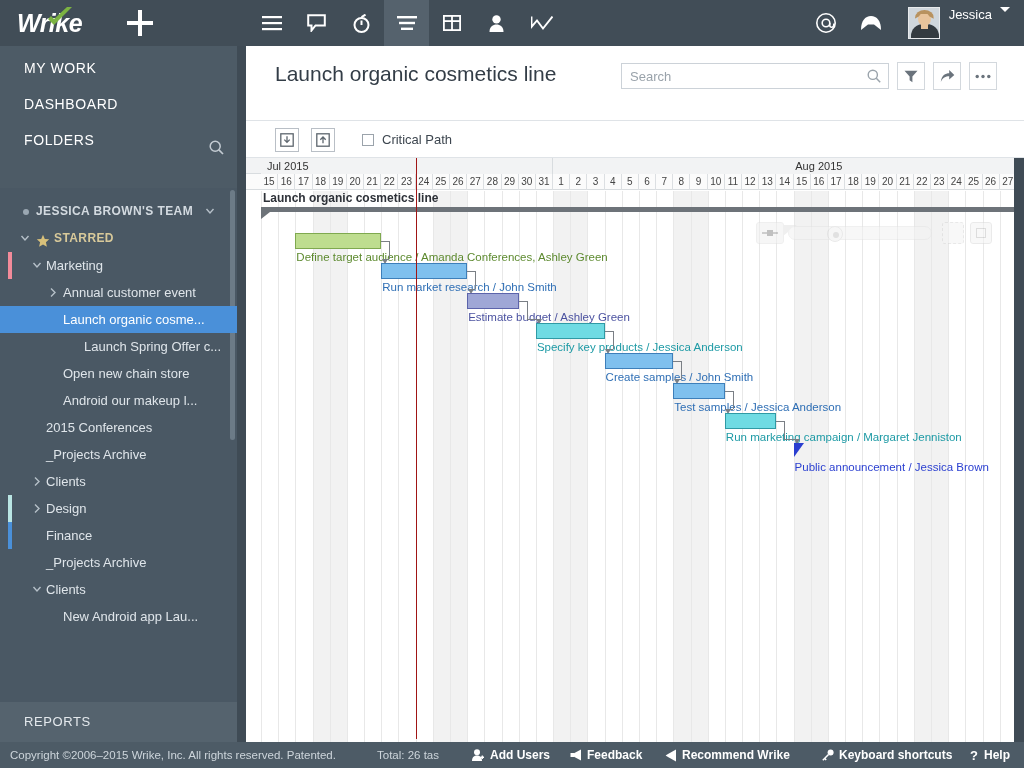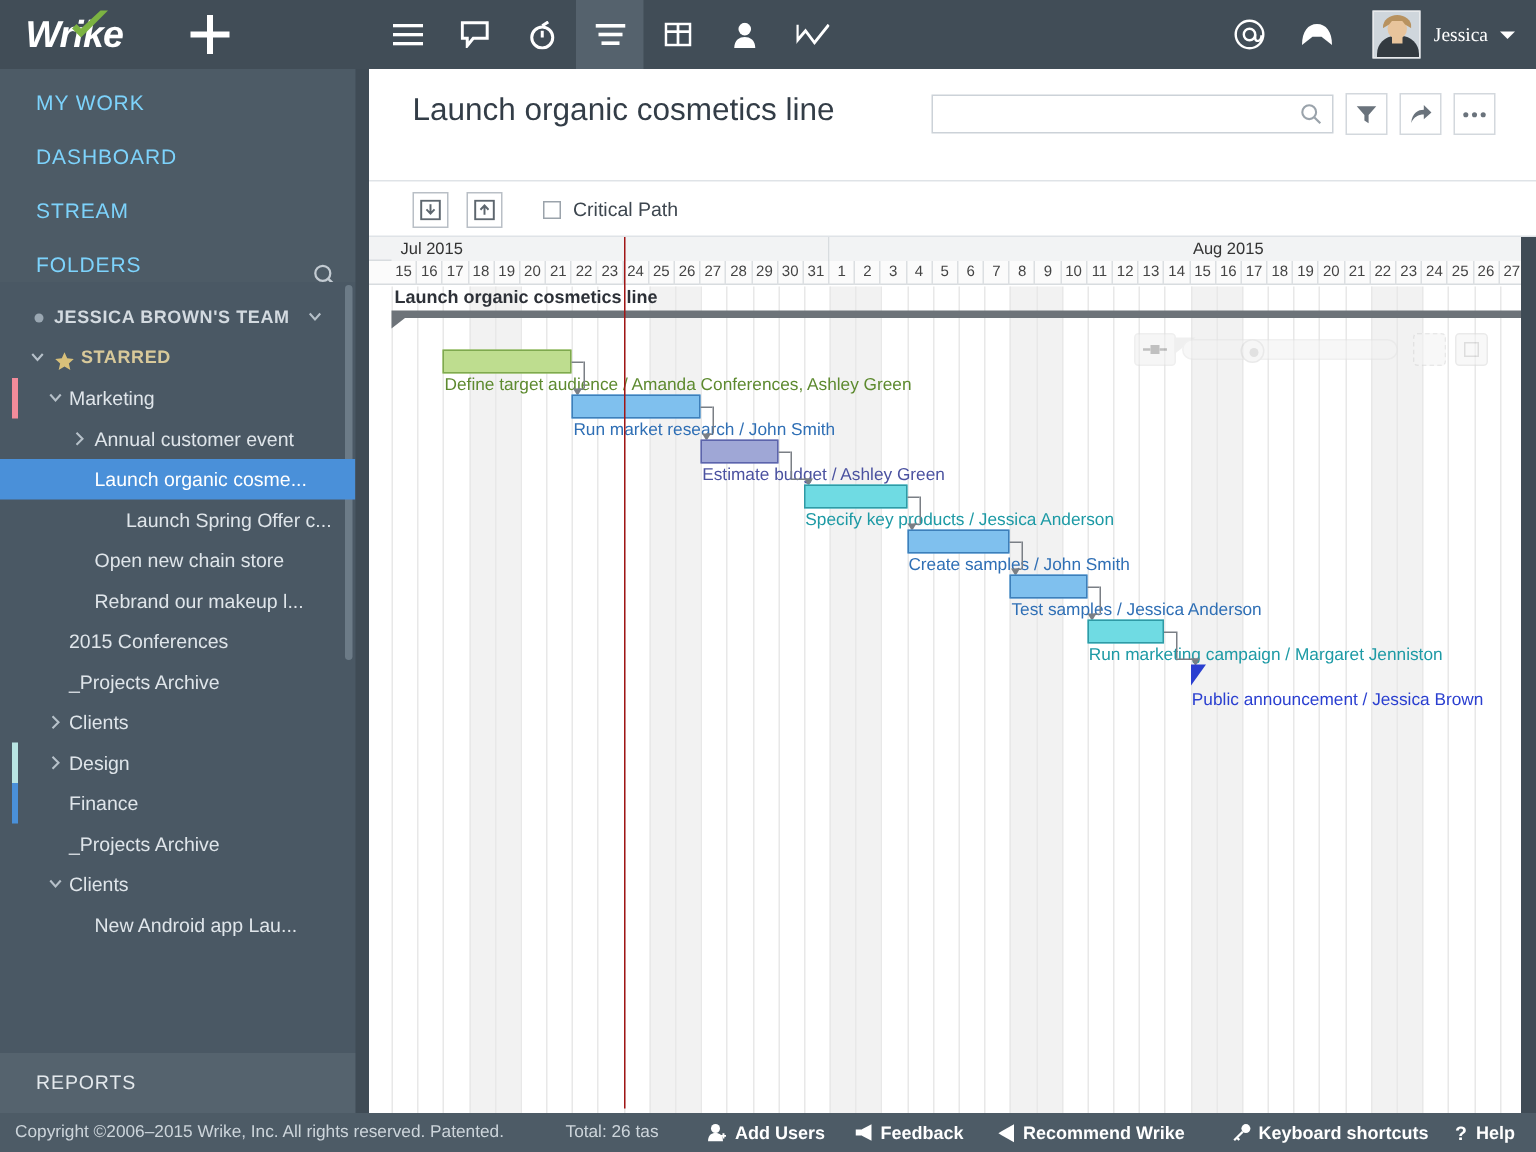--- a/index.html
+++ b/index.html
@@ -39,21 +39,21 @@
   .navicons { display: flex; align-items: center; margin-left: 96px; height: 46px; }
   .navicon {
     width: 45px; height: 46px; display: flex; align-items: center; justify-content: center;
     cursor: pointer; color: #ffffff;
   }
   .navicon.active { background: #55626d; }
   .navicon svg { display: block; }
 
   .rightnav { position: absolute; right: 0; top: 0; height: 46px; display: flex; align-items: center; }
   .rightnav .navicon { width: 45px; }
-  #userbox { display: flex; align-items: center; margin-left: 14px; margin-right: 14px; cursor: pointer; font-family: Liberation Serif, serif; }
+  #userbox { display: flex; align-items: flex-start; margin-left: 14px; margin-right: 14px; cursor: pointer; }
   #avatar {
     width: 32px; height: 32px; background: #cfd6dc; position: relative; overflow: hidden;
     border: 1px solid #e8eaec;
   }
   #avatar .face {
     position: absolute; left: 9px; top: 4px; width: 13px; height: 14px;
     border-radius: 50%; background: #e8c49c;
   }
   #avatar .hair {
     position: absolute; left: 6px; top: 2px; width: 19px; height: 16px;
@@ -73,21 +73,21 @@
   }
 
   
   #sidebar {
     position: absolute; left: 0; top: 46px; width: 246px; height: 696px;
     background: #4d5b66;
   }
   #sidebar-top { padding-top: 4px; }
   .side-main {
     height: 36px; line-height: 36px; padding-left: 24px;
-    color: #7dd3fc; font-size: 14px; letter-spacing: 0.6px;
+    color: #ffffff; font-size: 14px; letter-spacing: 0.6px;
     cursor: pointer; position: relative;
   }
   .side-main .searchico { position: absolute; right: 22px; top: 10px; }
 
   #folders-scroll {
     position: absolute; left: 0; top: 142px; width: 237px; height: 552px;
     background: #4a5864; overflow: hidden;
   }
   .tree-row {
     height: 27px; line-height: 27px; font-size: 13px; color: #dfe5ea;
@@ -387,21 +387,20 @@
       <span id="username">Jessica</span>
       <span id="usercaret"></span>
     </div>
   </div>
 </div>
 
 <div id="sidebar">
   <div id="sidebar-top">
       <div class="side-main"><span>MY WORK</span></div>
       <div class="side-main"><span>DASHBOARD</span></div>
-      <div class="side-main"><span>STREAM</span></div>
       <div class="side-main"><span>FOLDERS</span><span class="searchico"><svg width="15" height="15" viewBox="0 0 15 15">
             <circle cx="6.2" cy="6.2" r="5" fill="none" stroke="#c3cbd2" stroke-width="1.5"></circle>
             <path d="M9.9 9.9 L14 14" stroke="#c3cbd2" stroke-width="1.7"></path>
           </svg></span></div>
     </div>
   <div id="folders-scroll">
     <div id="folders-scrollbar"></div>
   <div class="tree-row team" style="top: 10px; position: absolute; left: 0px; width: 237px;"><div class="dot"></div><span class="chev" style="left: 205px;"><svg width="10" height="27" viewBox="0 0 10 27">
             <path d="M1.5 11 L5 15 L8.5 11" fill="none" stroke="#b6c0c9" stroke-width="1.4"></path>
           </svg></span><span class="lbl" style="margin-left: 36px;">JESSICA BROWN'S TEAM</span></div>
@@ -412,21 +411,21 @@
           </svg></span><span class="lbl" style="margin-left: 54px;">STARRED</span></div>
       <div class="tree-row" style="top: 64px; position: absolute; left: 0px; width: 237px;"><div class="colorbar" style="background: rgb(242, 139, 154);"></div><span class="chev" style="left: 32px;"><svg width="10" height="27" viewBox="0 0 10 27">
             <path d="M1.5 11 L5 15 L8.5 11" fill="none" stroke="#b6c0c9" stroke-width="1.4"></path>
           </svg></span><span class="lbl" style="margin-left: 46px;">Marketing</span></div>
       <div class="tree-row" style="top: 91px; position: absolute; left: 0px; width: 237px;"><span class="chev" style="left: 48px;"><svg width="10" height="27" viewBox="0 0 10 27">
             <path d="M3 9.5 L7 13.5 L3 17.5" fill="none" stroke="#b6c0c9" stroke-width="1.4"></path>
           </svg></span><span class="lbl" style="margin-left: 63px;">Annual customer event</span></div>
       <div class="tree-row selected" style="top: 118px; position: absolute; left: 0px; width: 237px;"><span class="lbl" style="margin-left: 63px;">Launch organic cosme...</span></div>
       <div class="tree-row" style="top: 145px; position: absolute; left: 0px; width: 237px;"><span class="lbl" style="margin-left: 84px;">Launch Spring Offer c...</span></div>
       <div class="tree-row" style="top: 172px; position: absolute; left: 0px; width: 237px;"><span class="lbl" style="margin-left: 63px;">Open new chain store</span></div>
-      <div class="tree-row" style="top: 199px; position: absolute; left: 0px; width: 237px;"><span class="lbl" style="margin-left: 63px;">Rebrand our makeup l...</span></div>
+      <div class="tree-row" style="top: 199px; position: absolute; left: 0px; width: 237px;"><span class="lbl" style="margin-left: 63px;">Android our makeup l...</span></div>
       <div class="tree-row" style="top: 226px; position: absolute; left: 0px; width: 237px;"><span class="lbl" style="margin-left: 46px;">2015 Conferences</span></div>
       <div class="tree-row" style="top: 253px; position: absolute; left: 0px; width: 237px;"><span class="lbl" style="margin-left: 46px;">_Projects Archive</span></div>
       <div class="tree-row" style="top: 280px; position: absolute; left: 0px; width: 237px;"><span class="chev" style="left: 32px;"><svg width="10" height="27" viewBox="0 0 10 27">
             <path d="M3 9.5 L7 13.5 L3 17.5" fill="none" stroke="#b6c0c9" stroke-width="1.4"></path>
           </svg></span><span class="lbl" style="margin-left: 46px;">Clients</span></div>
       <div class="tree-row" style="top: 307px; position: absolute; left: 0px; width: 237px;"><div class="colorbar" style="background: rgb(185, 229, 227);"></div><span class="chev" style="left: 32px;"><svg width="10" height="27" viewBox="0 0 10 27">
             <path d="M3 9.5 L7 13.5 L3 17.5" fill="none" stroke="#b6c0c9" stroke-width="1.4"></path>
           </svg></span><span class="lbl" style="margin-left: 46px;">Design</span></div>
       <div class="tree-row" style="top: 334px; position: absolute; left: 0px; width: 237px;"><div class="colorbar" style="background: rgb(74, 144, 217);"></div><span class="lbl" style="margin-left: 46px;">Finance</span></div>
       <div class="tree-row" style="top: 361px; position: absolute; left: 0px; width: 237px;"><span class="lbl" style="margin-left: 46px;">_Projects Archive</span></div>
@@ -445,20 +444,21 @@
 
   <div id="titlebar">
     <div id="page-title">Launch organic cosmetics line</div>
     <div class="filtline">
       <span>status: any</span>
       <span class="gap"></span>
       <span>to: all</span>
     </div>
 
     <div id="searchbox">
+      <input id="searchinput" type="text" placeholder="Search" style="">
       <span id="searchicon">
         <svg width="14" height="14" viewBox="0 0 14 14">
             <circle cx="5.8" cy="5.8" r="4.6" fill="none" stroke="#9aa3ab" stroke-width="1.4"></circle>
             <path d="M9.3 9.3 L13.2 13.2" stroke="#9aa3ab" stroke-width="1.5"></path>
           </svg>
       </span>
     </div>
 
     <div class="tbtn" id="btn-filter">
       <svg width="14" height="13" viewBox="0 0 14 13">

